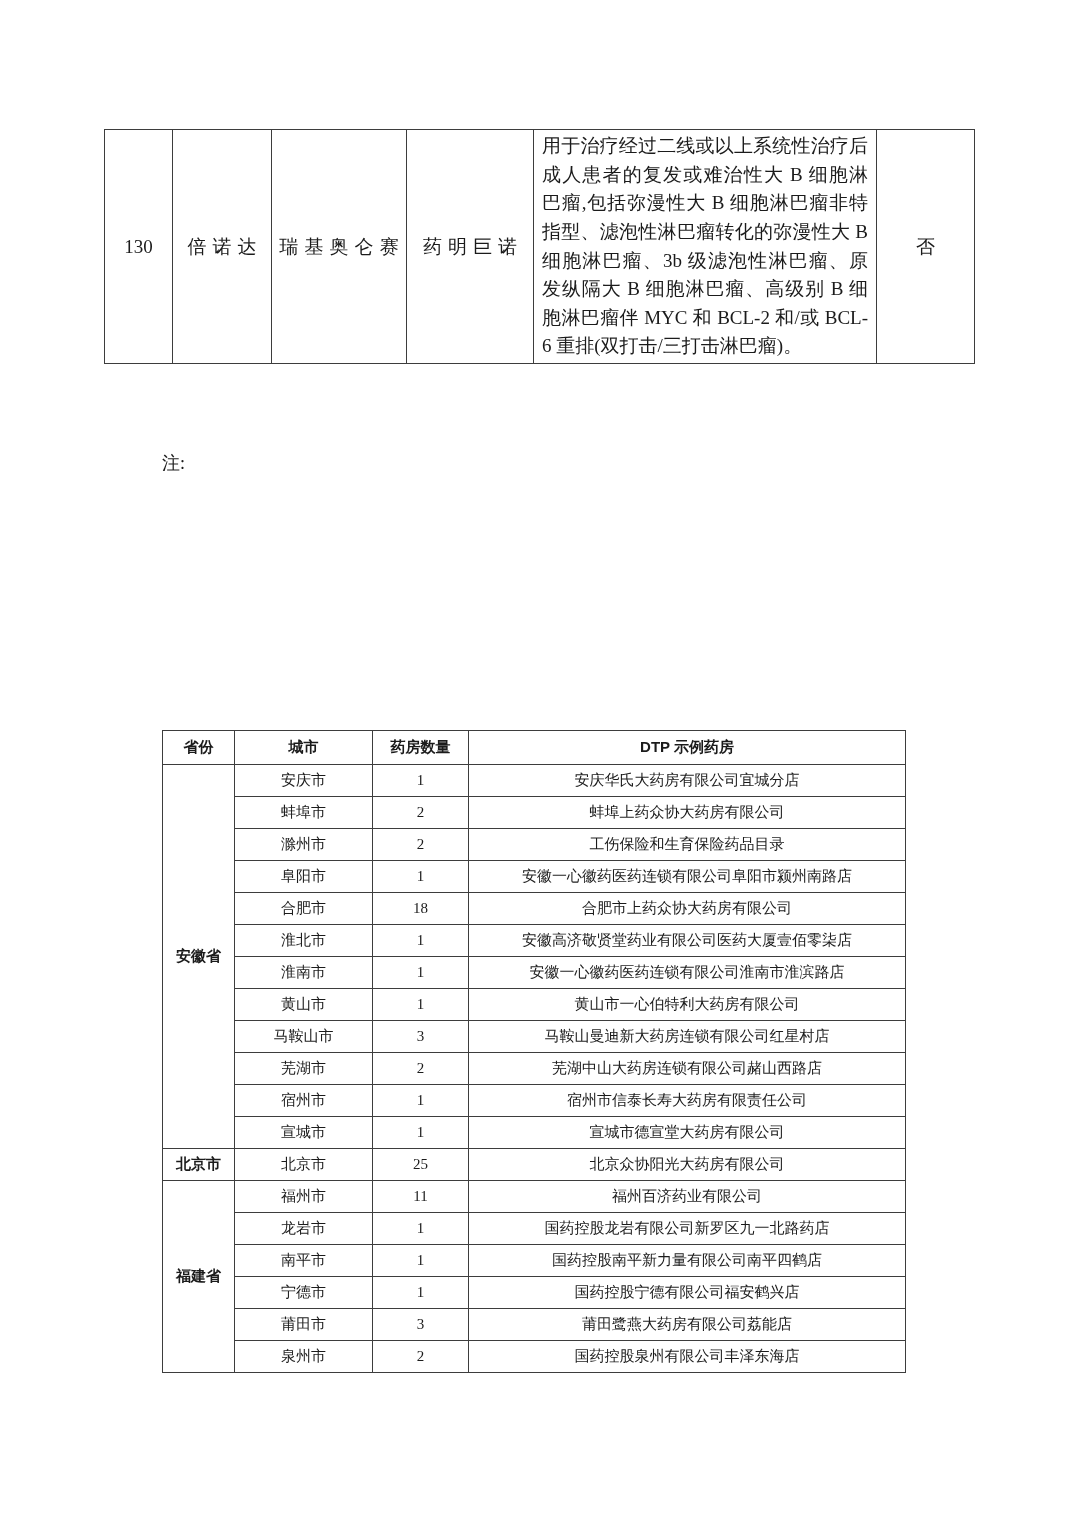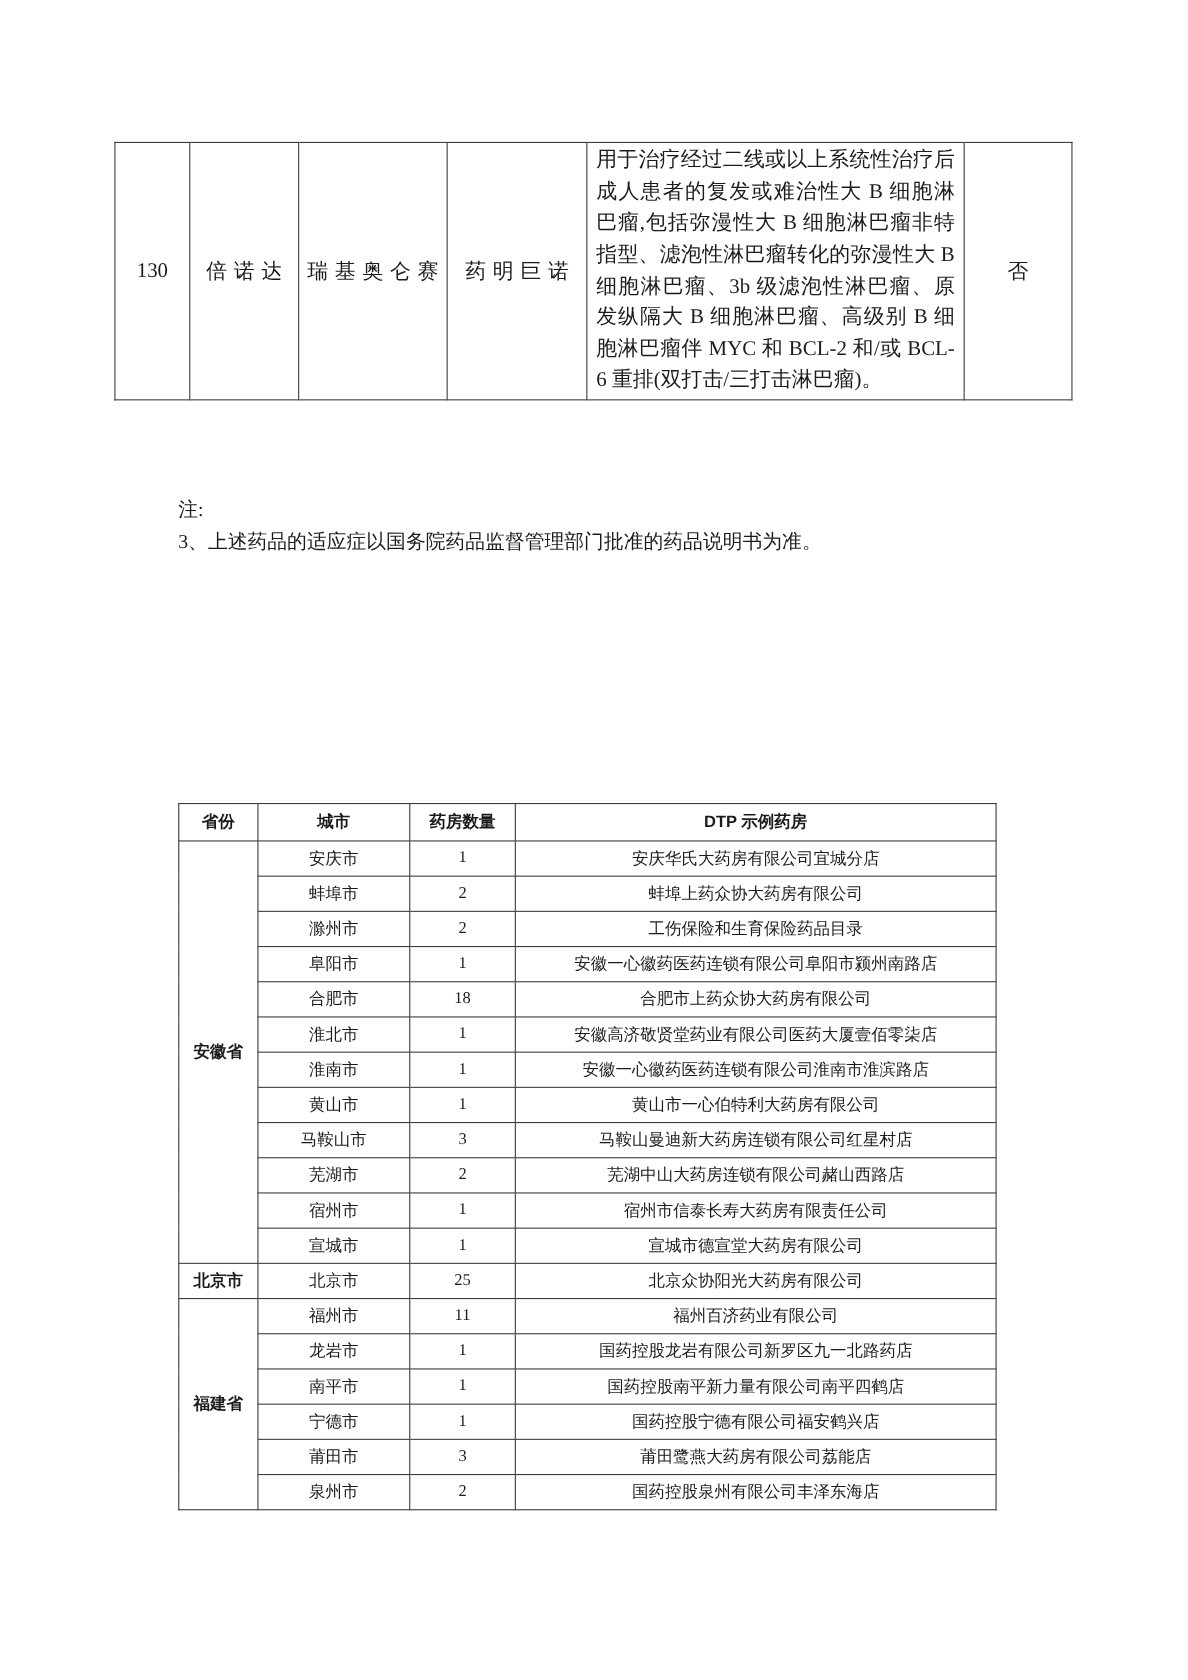--- a/index.html
+++ b/index.html
@@ -110,21 +110,20 @@
         <td class="ind-cell">
           <div class="ind-text">用于治疗经过二线或以上系统性治疗后成人患者的复发或难治性大 B 细胞淋巴瘤,包括弥漫性大 B 细胞淋巴瘤非特指型、滤泡性淋巴瘤转化的弥漫性大 B 细胞淋巴瘤、3b 级滤泡性淋巴瘤、原发纵隔大 B 细胞淋巴瘤、高级别 B 细胞淋巴瘤伴 MYC 和 BCL-2 和/或 BCL-6 重排(双打击/三打击淋巴瘤)。</div>
         </td>
         <td>否</td>
       </tr>
     </tbody>
   </table>
 
   <div class="notes">
     <p class="note-line">注:</p>
-    <p class="note-line">3、上述药品的适应症以国务院药品监督管理部门批准的药品说明书为准。</p>
   </div>
 
 
   <table class="pharmacy-table">
     <colgroup>
       <col style="width:72px">
         <col style="width:138px">
         <col style="width:96px">
         <col style="width:437px">
     </colgroup>

